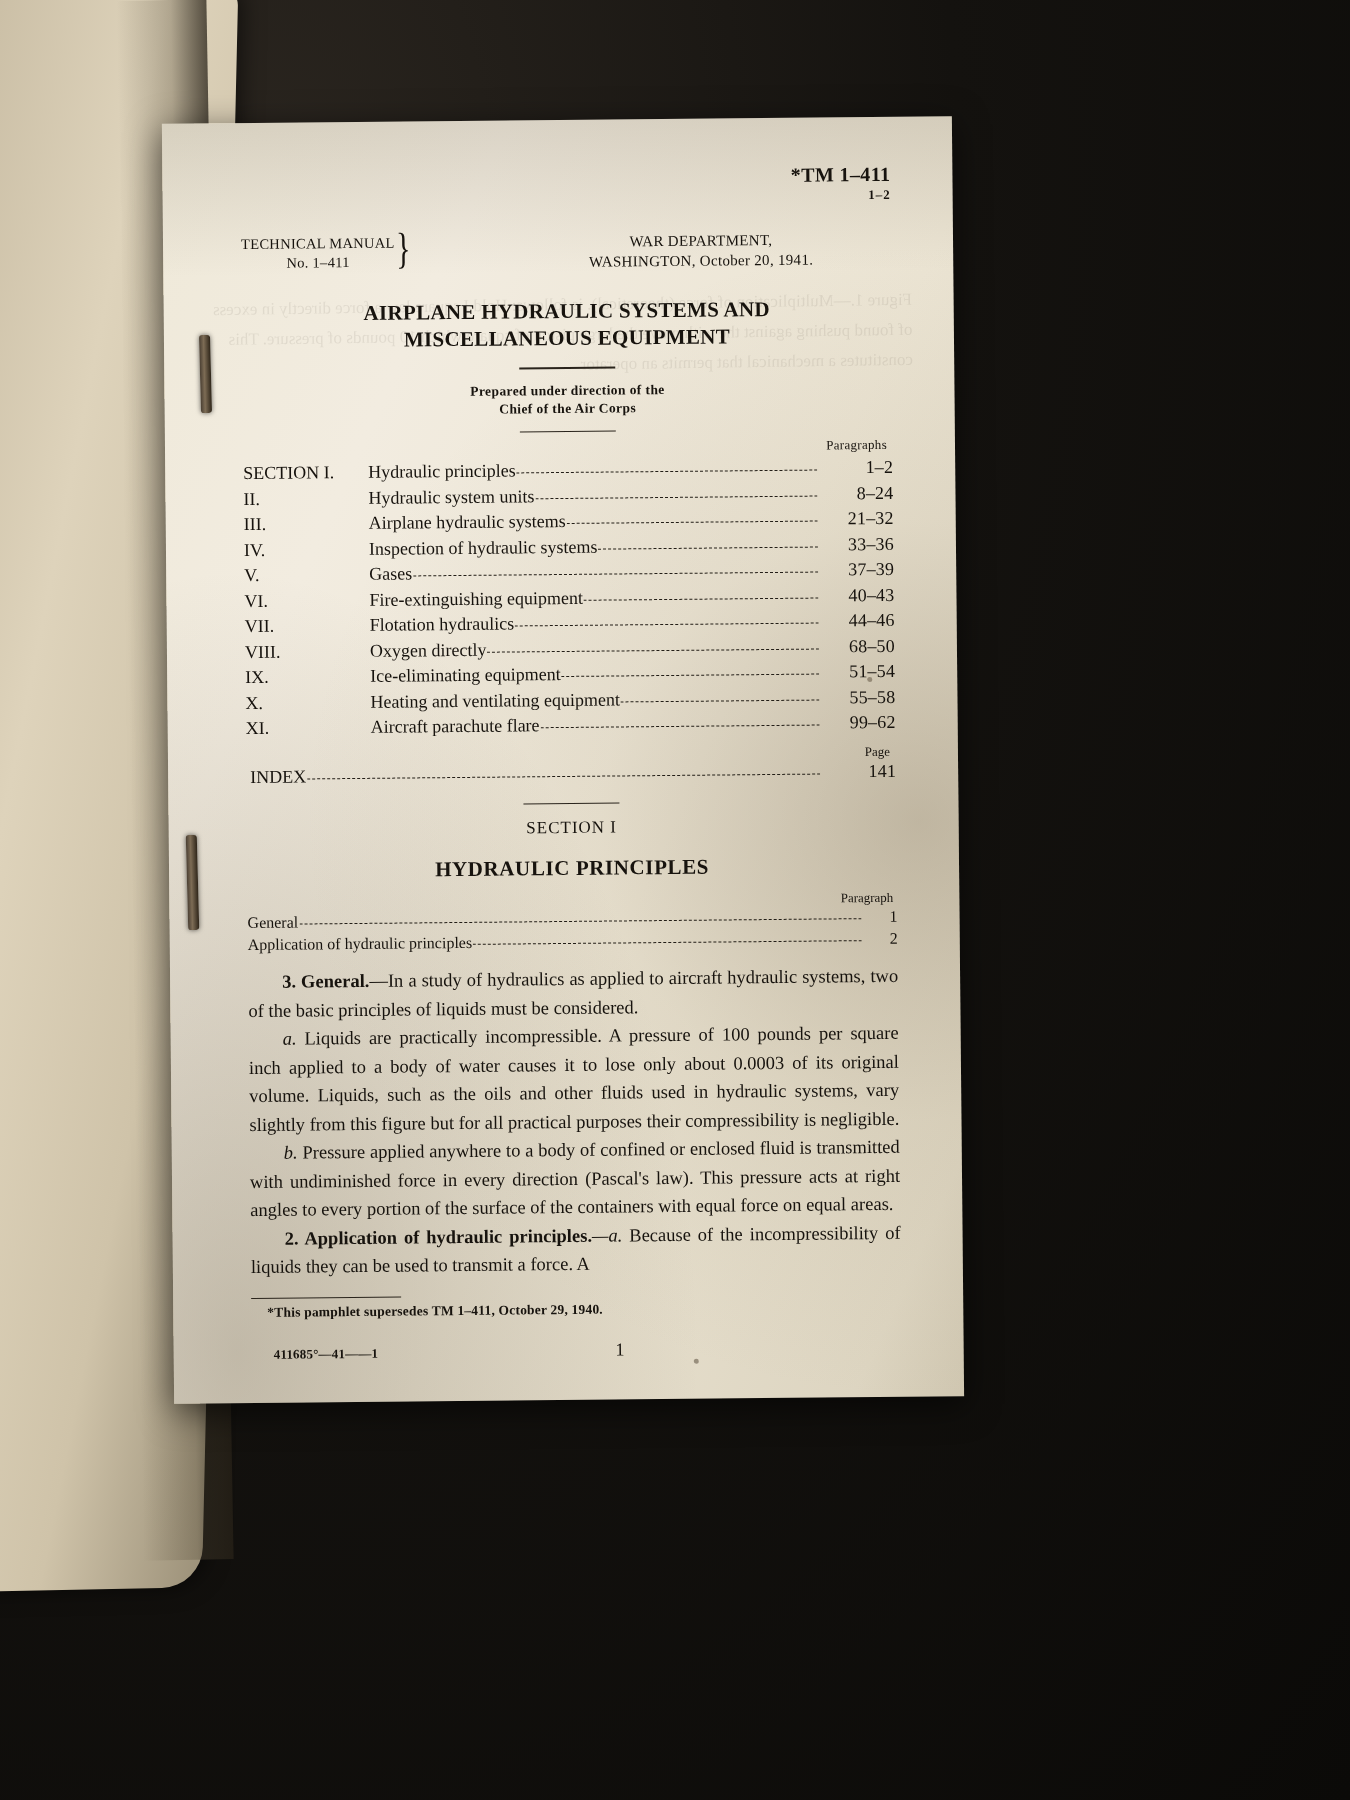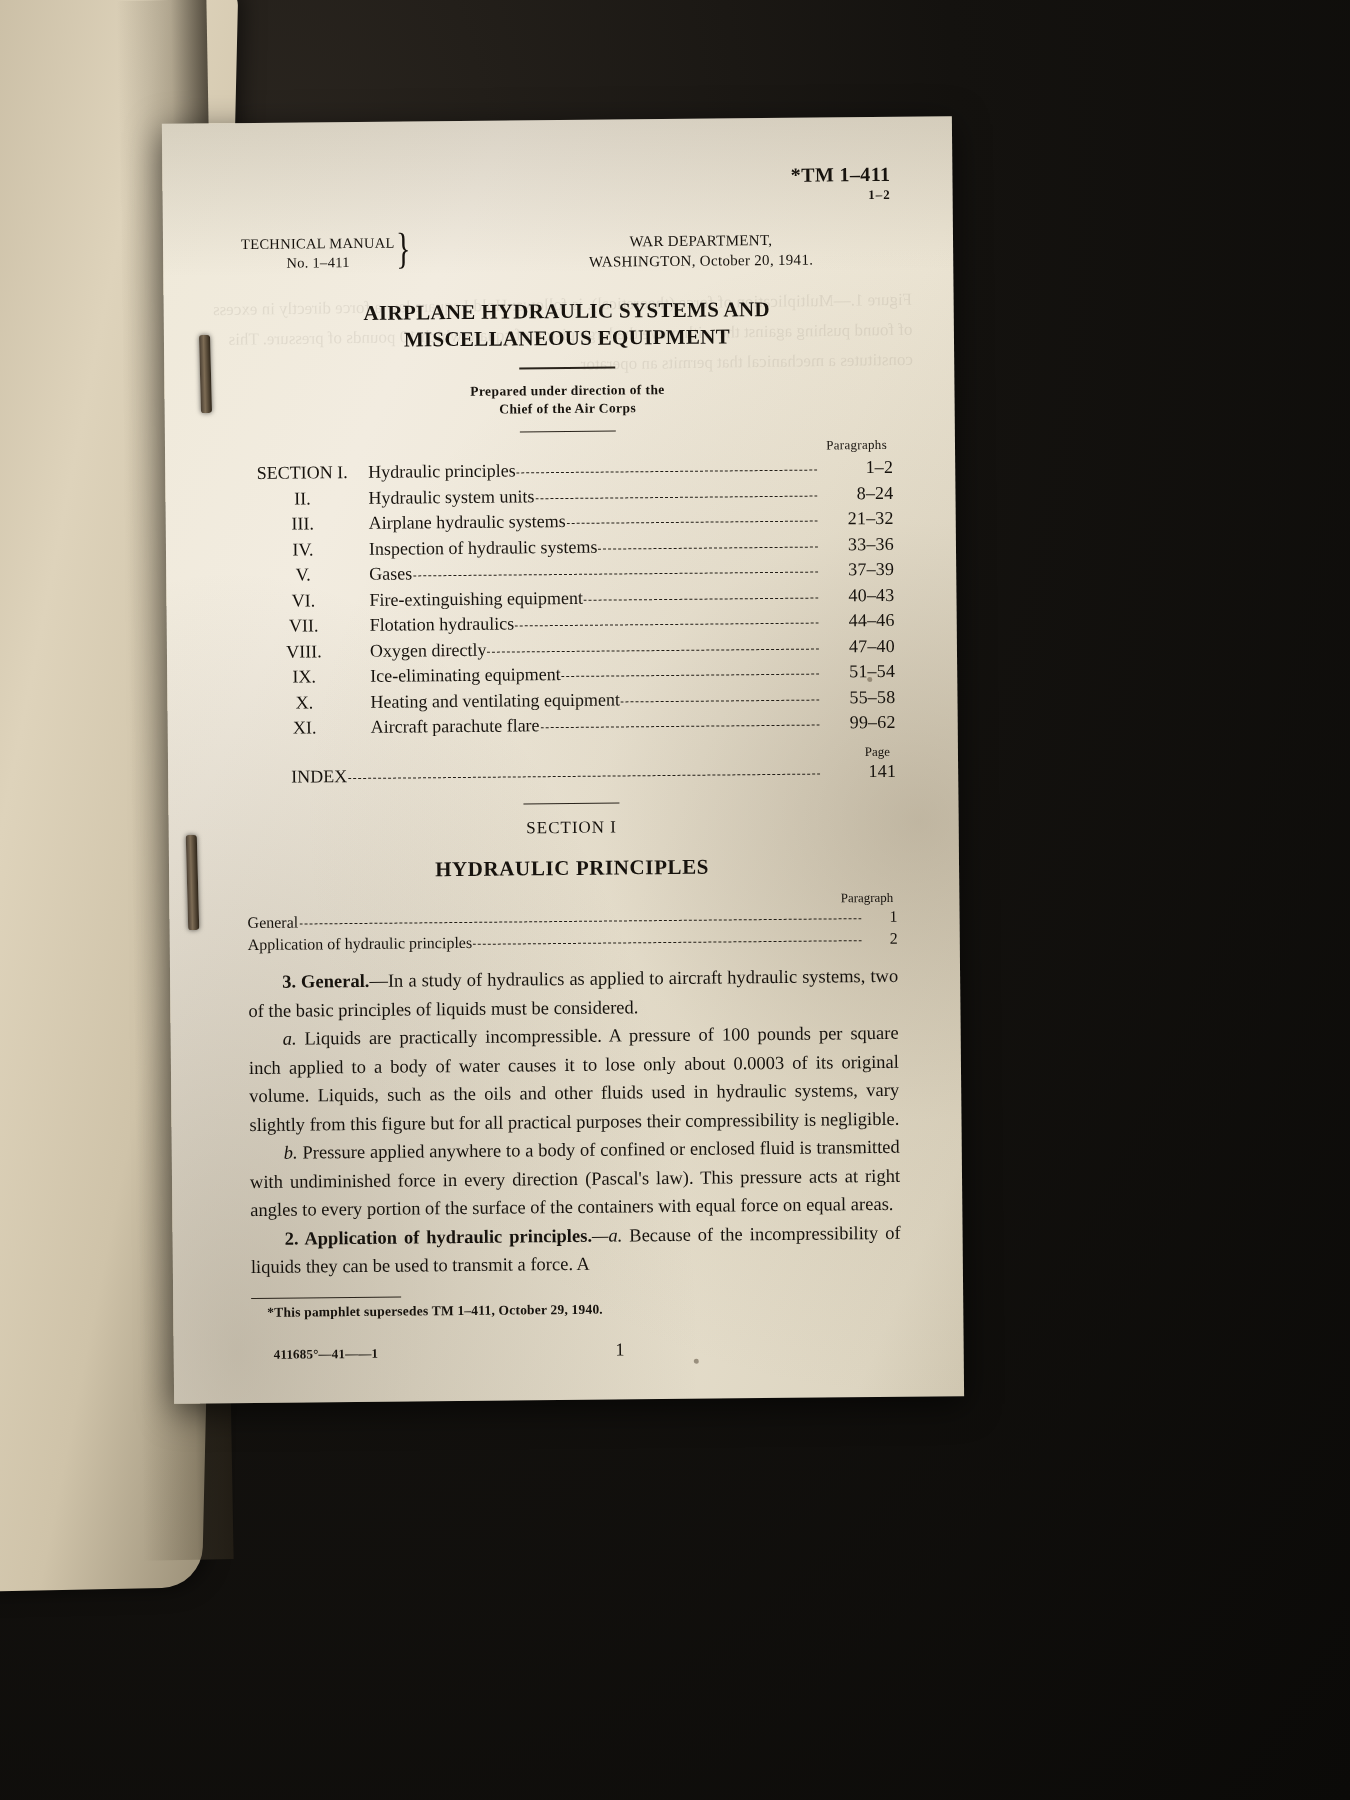--- a/index.html
+++ b/index.html
@@ -185,21 +185,21 @@
     font-size: 18px;
     line-height: 25.5px;
   }
   .toc-row {
     display: flex;
     align-items: baseline;
     white-space: nowrap;
   }
   .toc-num {
     width: 118px;
-    text-align: center;
+    text-align: left;
     padding-right: 7px;
     flex: none;
   }
   .toc-label { flex: none; }
   .dots {
     flex: 1 1 auto;
     overflow: hidden;
     margin: 0 2px 0 1px;
     position: relative;
     height: 14px;
@@ -222,21 +222,21 @@
     font-size: 13px;
     padding-right: 6px;
     margin-top: 8px;
   }
   .index-row {
     display: flex;
     align-items: baseline;
     font-size: 18px;
     margin-top: 1px;
   }
-  .index-row .lbl { flex: none; padding-left: 4px; margin-left: 41px; }
+  .index-row .lbl { flex: none; padding-left: 4px; }
   .rule3 {
     width: 96px;
     height: 1.6px;
     background: #2a241c;
     margin: 18px auto 14px;
   }
   .section-label {
     text-align: center;
     font-size: 17px;
     font-variant: small-caps;
@@ -414,21 +414,21 @@
           <span class="toc-num">VII.</span>
           <span class="toc-label">Flotation hydraulics</span>
           <span class="dots"></span>
           <span class="toc-pg">44–46</span>
         </div>
 
         <div class="toc-row">
           <span class="toc-num">VIII.</span>
           <span class="toc-label">Oxygen directly</span>
           <span class="dots"></span>
-          <span class="toc-pg">47–40</span>
+          <span class="toc-pg">68–50</span>
         </div>
 
         <div class="toc-row">
           <span class="toc-num">IX.</span>
           <span class="toc-label">Ice-eliminating equipment</span>
           <span class="dots"></span>
           <span class="toc-pg">51–54</span>
         </div>
 
         <div class="toc-row">

